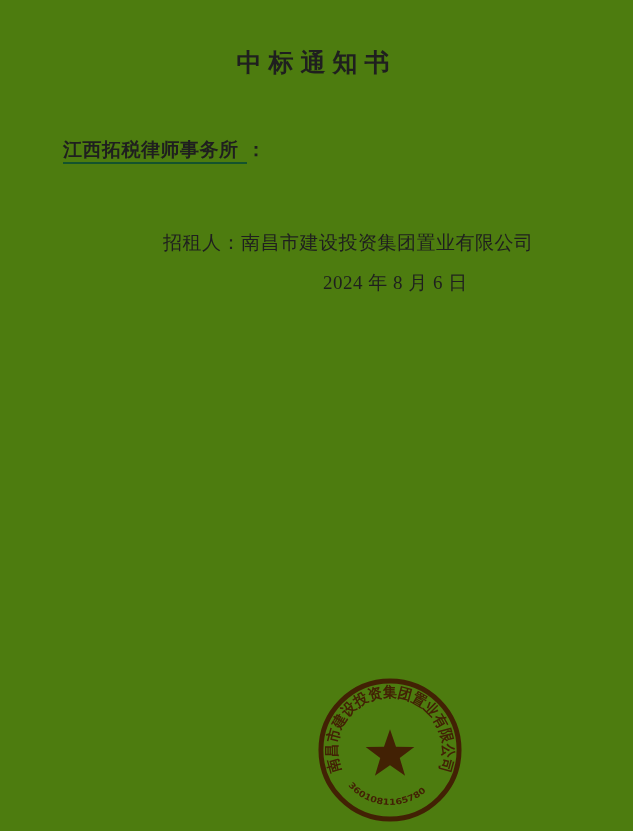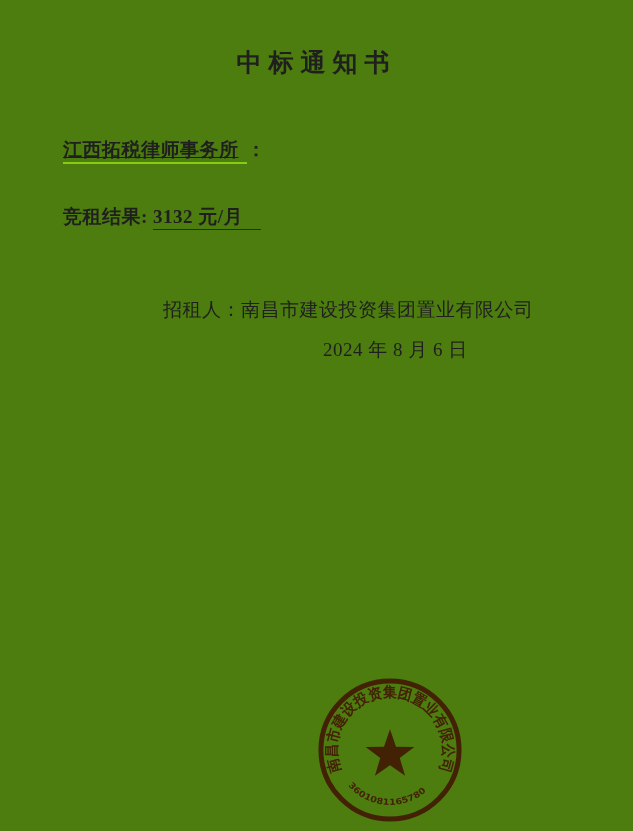--- a/index.html
+++ b/index.html
@@ -25,24 +25,23 @@
   .content {
     margin: 0 63px;
     line-height: 37px;
     letter-spacing: 0.5px;
   }
   .addressee {
     margin-top: 52px;
     font-weight: bold;
   }
   .addressee .uline {
-    border-bottom: 2px solid #84cc16;
+    border-bottom: 2px solid #14532d;
     padding-right: 8px;
     padding-bottom: 2px;
-    text-decoration: underline;
   }
   .para {
     text-indent: 2em;
     text-align: justify;
     text-justify: inter-ideograph;
   }
   .clause-underline {
     font-weight: bold;
     text-decoration: underline;
     text-decoration-thickness: 1.5px;
@@ -84,21 +83,20 @@
 
 <div class="page">
 
   <div class="doc-title">中标通知书</div>
 
   <div class="content">
 
     <div class="addressee"><span class="uline">江西拓税律师事务所</span><span>：</span></div>
 
 
-    <div class="result-line"><span>竞租结果: </span><span class="uline">3132 元/月</span></div>
 
 
     <div class="lessor-line"><span>招租人：</span><span>南昌市建设投资集团置业有限公司</span></div>
 
     <div class="date-line">2024 年 8 月 6 日</div>
 
   </div>
 
   <div class="seal">
     <svg viewBox="0 0 150 150" xmlns="http://www.w3.org/2000/svg">

